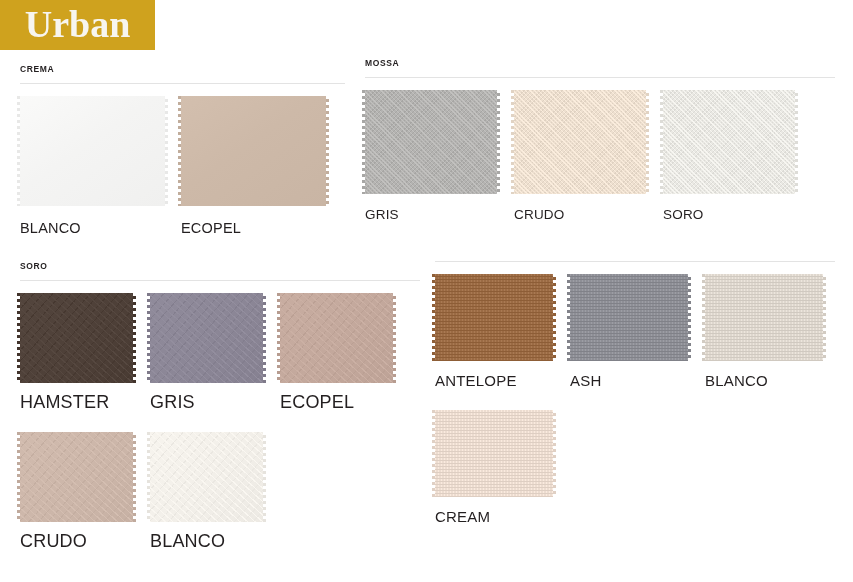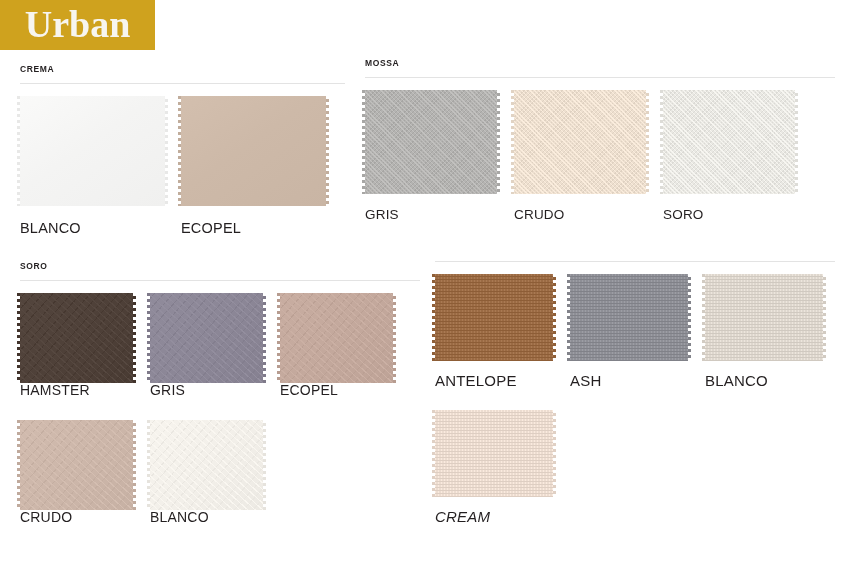--- a/index.html
+++ b/index.html
@@ -108,28 +108,28 @@
   .sec-ecopel .swatch-label { margin-top: 15px; font-size: 14.5px; }
 
   
   .sec-mossa .swatch-chip { width: 132px; height: 104px; }
   .sec-mossa .swatch-cell { margin-right: 17px; }
   .sec-mossa .swatch-label { margin-top: 13px; font-size: 13.5px; }
 
   
   .sec-soro .swatch-chip { width: 113px; height: 90px; }
   .sec-soro .swatch-cell { margin-right: 17px; }
-  .sec-soro .swatch-label { font-size: 14px; }
+  .sec-soro .swatch-label { margin-top: 12px; font-size: 18px; }
   .sec-soro .swatch-row.row-2 { margin-top: 22px; }
 
   
   .sec-como .swatch-chip { width: 118px; height: 87px; }
   .sec-como .swatch-cell { margin-right: 17px; }
   .sec-como .swatch-label { margin-top: 12px; font-size: 15px; }
-  .sec-como .swatch-row.row-2 { margin-top: 22px; font-style: italic; }
+  .sec-como .swatch-row.row-2 { margin-top: 22px; }
 
   .rows-wrap { padding-top: 12px; }
 </style>
 </head>
 <body>
 
 <div class="logo-block">
   <span class="logo-text">Urban</span>
 </div>
 

